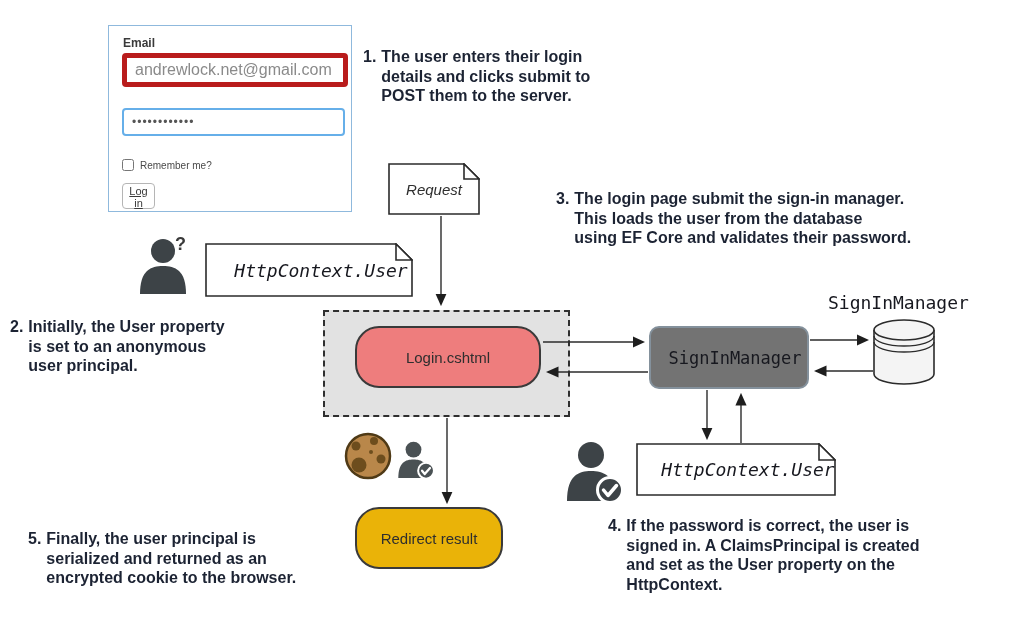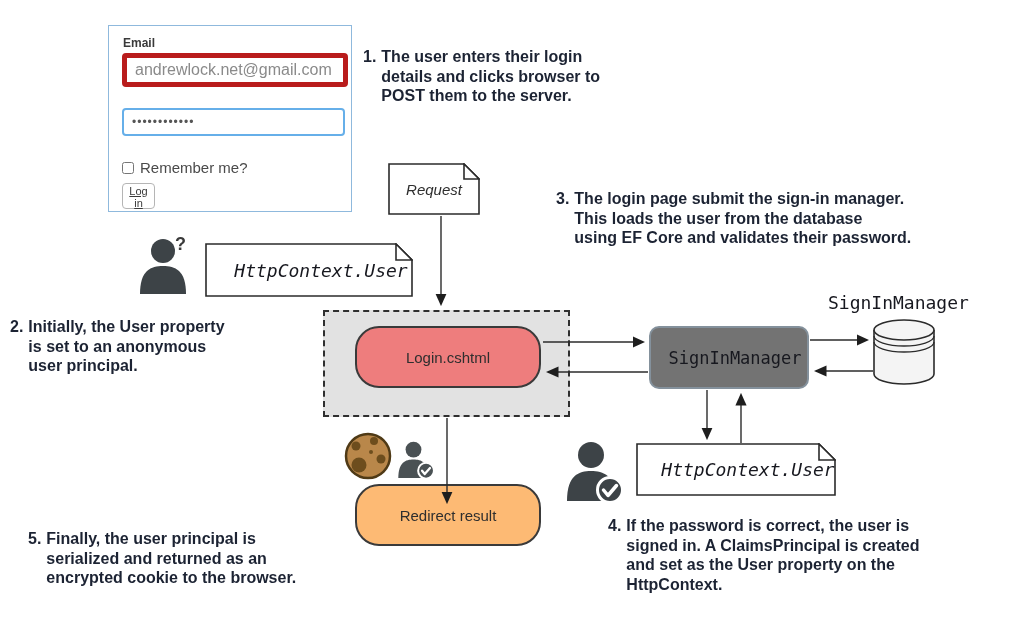--- a/index.html
+++ b/index.html
@@ -8,42 +8,42 @@
   
   .login-form{position:absolute;left:108px;top:25px;width:242px;height:185px;
               background:#fff;border:1px solid #8fb9dd;}
   .form-label{position:absolute;left:14px;font-size:12px;font-weight:bold;color:#3a3a3a;}
   .form-input{position:absolute;left:13px;width:200px;height:24px;border:5px solid #b91c1c;
               border-radius:4px;padding:0 8px;font-size:16px;color:#8a8a8a;
               font-family:"Liberation Sans",sans-serif;background:#fff;outline:none;}
   .form-input.pw{border:2px solid #66afe9;color:#555;font-size:12px;letter-spacing:1px;width:203px;}
   .remember-row{position:absolute;left:13px;top:133px;display:flex;align-items:center;gap:6px;}
   .remember-row input{width:12px;height:12px;margin:0;}
-  .remember-row span{font-size:15px;color:#4a4a4a;}
+  .remember-row span{font-size:10px;color:#4a4a4a;}
   .login-btn{position:absolute;left:13px;top:157px;width:33px;height:26px;background:#fff;
              border:1px solid #b5b5b5;border-radius:4px;font-size:11px;color:#3a3a3a;
              font-family:"Liberation Sans",sans-serif;text-decoration:underline;}
   
   .ann{position:absolute;display:flex;gap:5px;font-weight:bold;color:#1c2333;
        font-size:16px;line-height:1.22;}
   .ann .num{flex:none;}
   .ann .txt{white-space:pre-line;}
   
   .doc{position:absolute;}
   .doc svg{position:absolute;left:0;top:0;}
   .doc .lbl{position:absolute;left:0;top:0;width:100%;height:100%;display:flex;
             align-items:center;justify-content:center;font-style:italic;}
   .sans-lbl{font-size:15px;color:#2e2e2e;}
   .mono{font-family:"DejaVu Sans Mono","Liberation Mono",monospace;color:#17181f;padding-left:12px;}
   .dashed-box{position:absolute;left:323px;top:310px;width:247px;height:107px;
               background:#e2e2e2;border:2px dashed #2f2f2f;box-sizing:border-box;}
   .rnode{position:absolute;display:flex;align-items:center;justify-content:center;
          border:2px solid #3a3a3a;border-radius:24px;box-sizing:border-box;}
   .node-login{left:355px;top:326px;width:186px;height:62px;background:#ee7d7d;}
-  .node-redirect{left:355px;top:484px;width:186px;height:62px;background:#fdba74;}
+  .node-redirect{left:355px;top:507px;width:148px;height:62px;background:#eab308;}
   .node-signin{left:649px;top:326px;width:160px;height:63px;background:#737373;
                border:2px solid #84919c;border-radius:10px;font-size:17px;}
   .identity-lbl{position:absolute;left:816px;top:292px;font-size:18px;}
   .qmark{position:absolute;left:175px;top:234px;font-size:18px;font-weight:bold;color:#3a3a3a;}
   .overlay{position:absolute;left:0;top:0;pointer-events:none;}
 </style>
 </head>
 <body>
 
 <div id="canvas">
@@ -56,21 +56,21 @@
     <label class="remember-row">
       <input type="checkbox" style="">
       <span>Remember me?</span>
     </label>
     <button class="login-btn">Log in</button>
   </div>
 
   <div class="ann" style="left:363px;top:47px;">
     <span class="num">1.</span>
     <span class="txt">The user enters their login
-details and clicks browser to
+details and clicks submit to
 POST them to the server.</span>
   </div>
   <div class="ann" style="left:10px;top:317px;">
     <span class="num">2.</span>
     <span class="txt">Initially, the User property
 is set to an anonymous
 user principal.</span>
   </div>
   <div class="ann" style="left:556px;top:189px;">
     <span class="num">3.</span>

